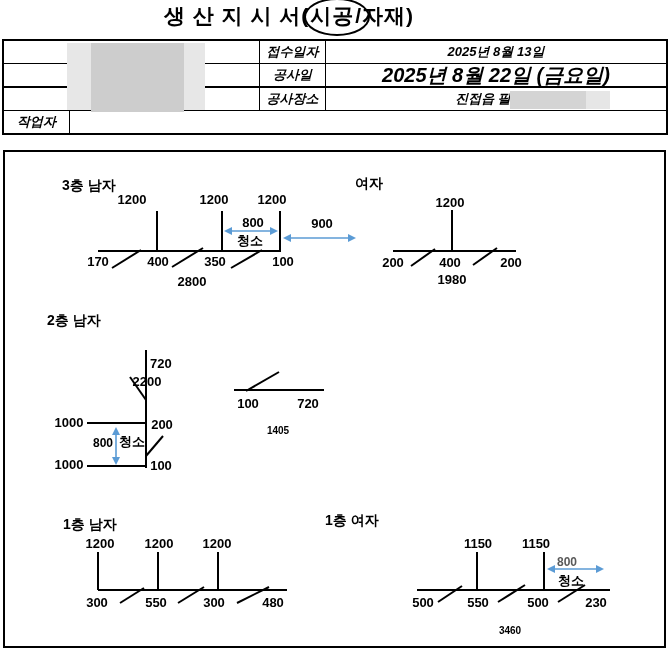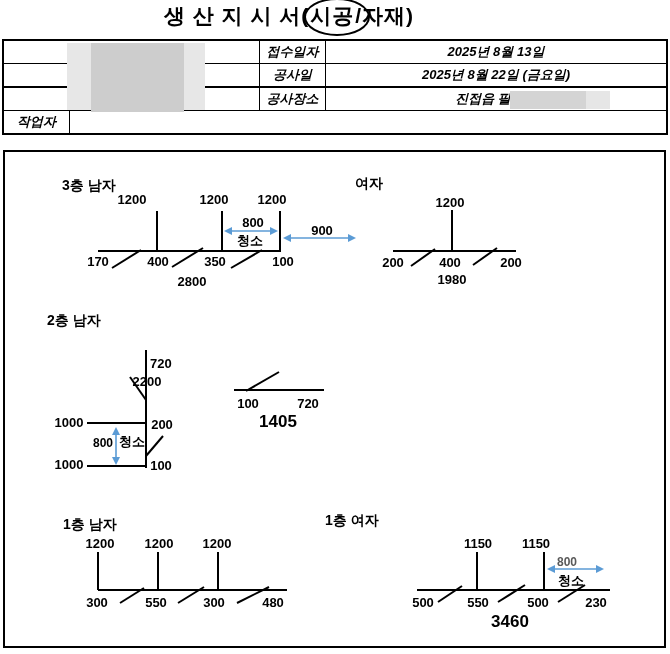--- a/index.html
+++ b/index.html
@@ -26,39 +26,39 @@
   .t-row.thick { border-bottom:2px solid #000; height:24px; }
   .t-row.last { border-bottom:none; height:22px; }
   .t-left  { width:256px; box-sizing:border-box; border-right:1px solid #000;
              display:flex; align-items:center; justify-content:center;
              font-weight:bold; font-size:13px; }
   .t-label { width:66px; box-sizing:border-box; border-right:1px solid #000;
              display:flex; align-items:center; justify-content:center;
              font-weight:bold; font-size:13px; }
   .t-value { flex:1; display:flex; align-items:center; justify-content:center;
              font-weight:bold; font-size:13px; }
-  .t-value.big { font-size:13px; }
+  .t-value.big { font-size:20px; }
   
   .redact { position:absolute; }
   .redact-a { left:67px; top:43px; width:138px; height:67px; background:#e7e7e7; }
   .redact-b { left:91px; top:43px; width:93px;  height:69px; background:#cdcdcd; }
   .redact-c { left:510px; top:91px; width:76px; height:18px; background:#d4d4d4; }
   .redact-d { left:586px; top:91px; width:24px; height:18px; background:#e6e6e6; }
   
   .diagram-box {
     position:absolute; left:3px; top:150px; width:659px; height:494px;
     border:2px solid #000; background:#fff;
   }
   .diagram-svg { position:absolute; left:0; top:0; width:670px; height:654px; pointer-events:none; }
   
   .ttl { position:absolute; font-weight:bold; font-size:14px; white-space:nowrap; line-height:1.1; }
   .lbl { position:absolute; transform:translateX(-50%); font-weight:bold; font-size:13px;
          white-space:nowrap; line-height:1.1; }
   .lbl-left { transform:none; }
-  .lbl-14 { font-size:17px; }
+  .lbl-14 { font-size:10px;margin-top:12px; }
   .lbl-12 { font-size:12px; }
   .lbl-gray { color:#595959; }
   .lbl-note { font-weight:bold; }
 </style>
 </head>
 <body>
 
 <div class="page-title">
   <span>생 산 지 시 서(</span><span class="circled">시공</span><span>/자재)</span>
 </div>
@@ -165,21 +165,21 @@
 <div class="lbl" style="left:132px; top:193px;">1200</div>
 <div class="lbl" style="left:214px; top:193px;">1200</div>
 <div class="lbl" style="left:272px; top:193px;">1200</div>
 <div class="lbl" style="left:98px;  top:255px;">170</div>
 <div class="lbl" style="left:158px; top:255px;">400</div>
 <div class="lbl" style="left:215px; top:255px;">350</div>
 <div class="lbl" style="left:283px; top:255px;">100</div>
 <div class="lbl" style="left:192px; top:275px;">2800</div>
 <div class="lbl" style="left:253px; top:216px;">800</div>
 <div class="lbl lbl-note" style="left:250px; top:234px;">청소</div>
-<div class="lbl" style="left:322px; top:217px;margin-top:7px;">900</div>
+<div class="lbl" style="left:322px; top:217px;">900</div>
 
 <div class="ttl" style="left:355px; top:176px;">여자</div>
 <div class="lbl" style="left:450px; top:196px;">1200</div>
 <div class="lbl" style="left:393px; top:256px;">200</div>
 <div class="lbl" style="left:450px; top:256px;">400</div>
 <div class="lbl" style="left:511px; top:256px;">200</div>
 <div class="lbl" style="left:452px; top:273px;">1980</div>
 
 <div class="ttl" style="left:47px; top:313px;">2층 남자</div>
 <div class="lbl" style="left:147px; top:335px;margin-top:40px;">2200</div>

